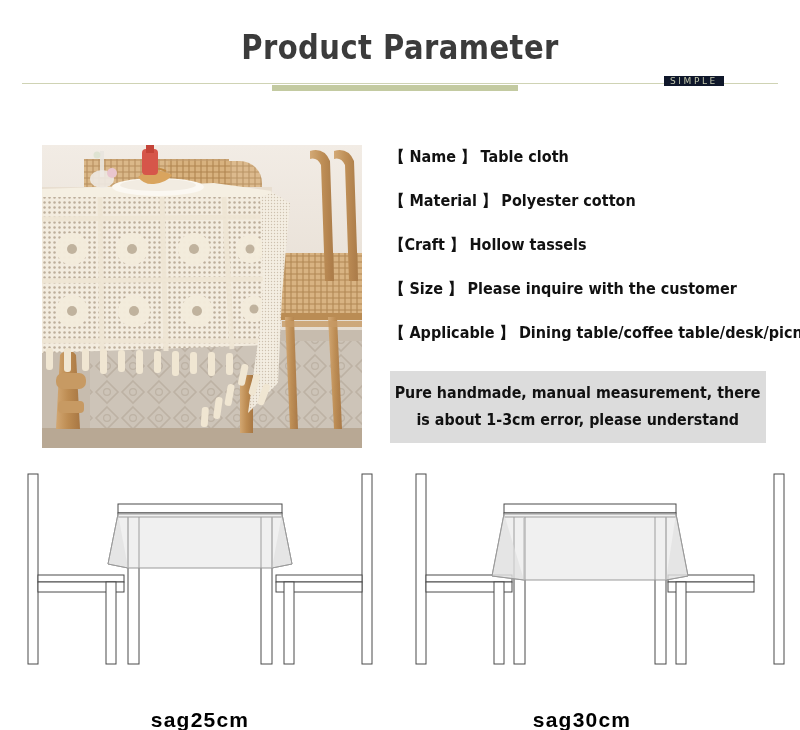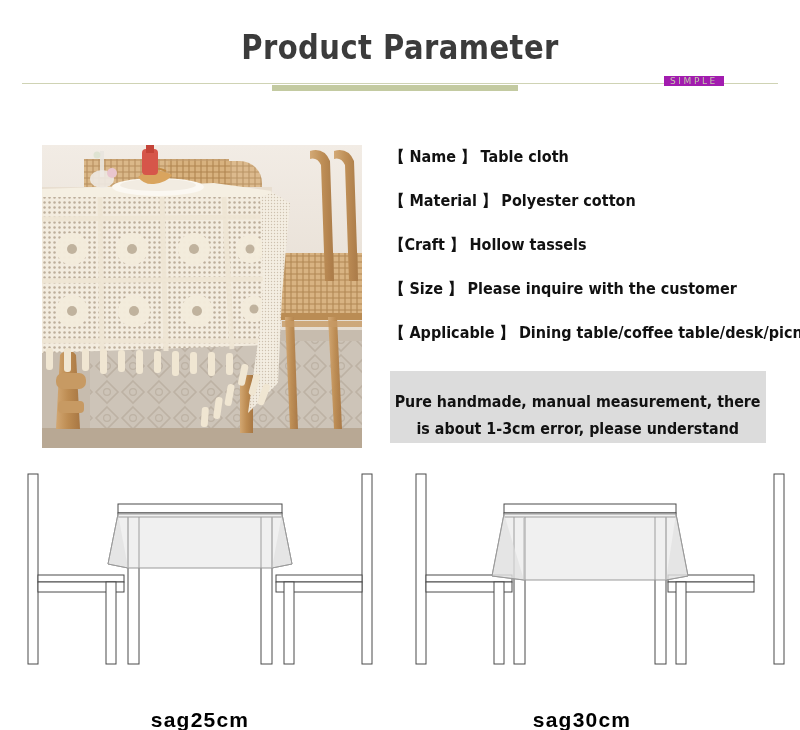--- a/index.html
+++ b/index.html
@@ -48,21 +48,21 @@
     height: 6px;
     background: #c3caa1;
   }
   #divider-label {
     position: absolute;
     left: 664px;
     top: 76px;
     font-size: 9px;
     letter-spacing: 2.6px;
     color: #c3c8ad;
-    background: #a21caf;
+    background: #0f172a;
     padding: 0 6px;
     font-family: "DejaVu Sans", "Liberation Sans", sans-serif;
   }
 
   
   #product-photo {
     position: absolute;
     left: 42px;
     top: 145px;
     width: 320px;
@@ -97,21 +97,21 @@
   #note-box {
     position: absolute;
     left: 390px;
     top: 371px;
     width: 376px;
     height: 72px;
     background: #dcdcdc;
     display: flex;
     flex-direction: column;
     align-items: center;
-    justify-content: flex-end;
+    justify-content: center;
   }
   .note-line {
     font-size: 15px;
     font-weight: bold;
     color: #111;
     line-height: 27px;
     white-space: nowrap;
     font-family: "DejaVu Sans", "Liberation Sans", sans-serif;
     transform: scaleX(0.95);
   }

